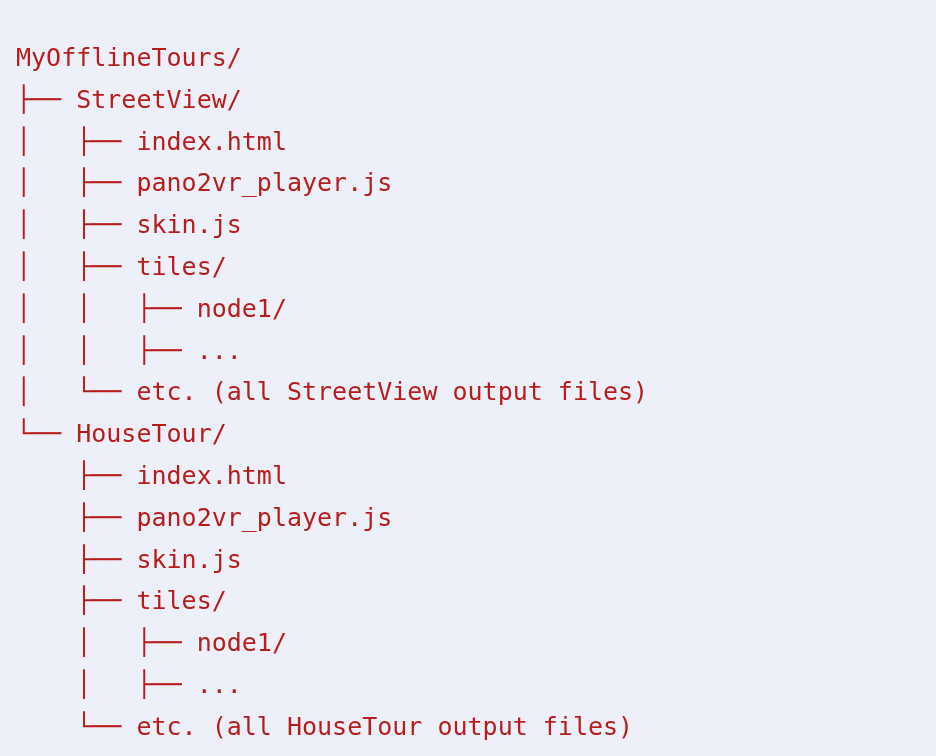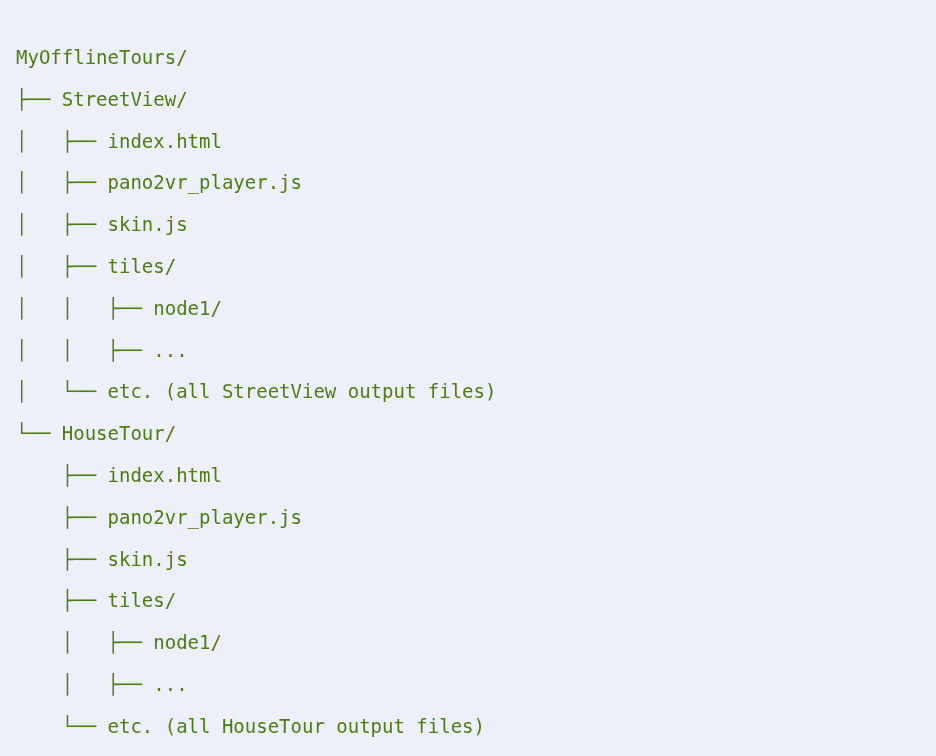--- a/index.html
+++ b/index.html
@@ -15,24 +15,24 @@
   }
   #tree-root {
     box-sizing: border-box;
     width: 936px;
     height: 756px;
     padding: 24px 0 0 16px;
     background: #edf0f9;
   }
   .tree-line {
     font-family: "DejaVu Sans Mono", "Liberation Mono", monospace;
-    font-size: 19px;
+    font-size: 25px;
     line-height: 41.8px;
     height: 41.8px;
-    color: #4d7c0f;
+    color: #b91c1c;
     white-space: pre;
     letter-spacing: 0;
     font-weight: 400;
     -webkit-font-smoothing: antialiased;
   }
 </style>
 </head>
 <body>
 
 <pre id="tree-root"><div class="tree-line"><span></span><span>MyOfflineTours/</span></div><div class="tree-line"><span>├── </span><span>StreetView/</span></div><div class="tree-line"><span>│   ├── </span><span>index.html</span></div><div class="tree-line"><span>│   ├── </span><span>pano2vr_player.js</span></div><div class="tree-line"><span>│   ├── </span><span>skin.js</span></div><div class="tree-line"><span>│   ├── </span><span>tiles/</span></div><div class="tree-line"><span>│   │   ├── </span><span>node1/</span></div><div class="tree-line"><span>│   │   ├── </span><span>...</span></div><div class="tree-line"><span>│   └── </span><span>etc. (all StreetView output files)</span></div><div class="tree-line"><span>└── </span><span>HouseTour/</span></div><div class="tree-line"><span>    ├── </span><span>index.html</span></div><div class="tree-line"><span>    ├── </span><span>pano2vr_player.js</span></div><div class="tree-line"><span>    ├── </span><span>skin.js</span></div><div class="tree-line"><span>    ├── </span><span>tiles/</span></div><div class="tree-line"><span>    │   ├── </span><span>node1/</span></div><div class="tree-line"><span>    │   ├── </span><span>...</span></div><div class="tree-line"><span>    └── </span><span>etc. (all HouseTour output files)</span></div></pre>

